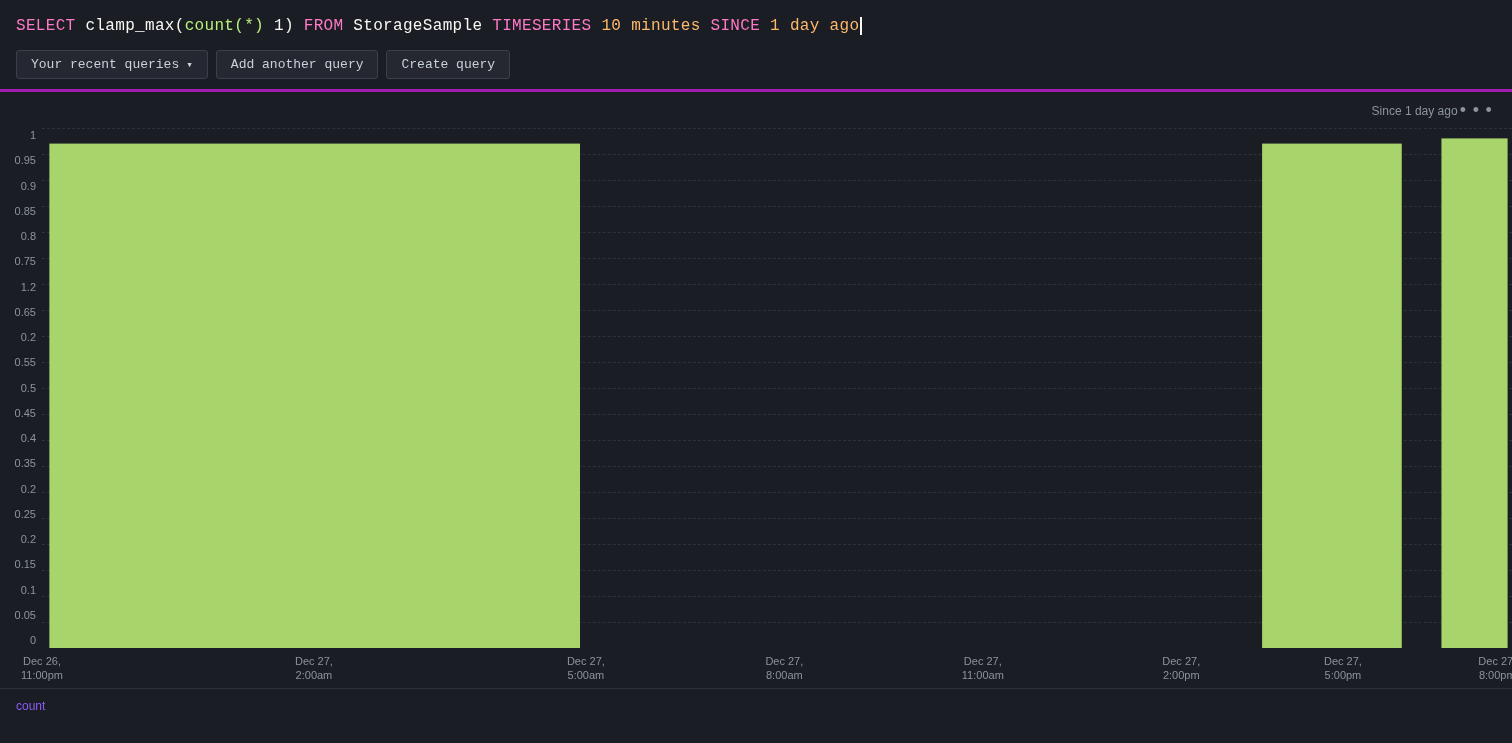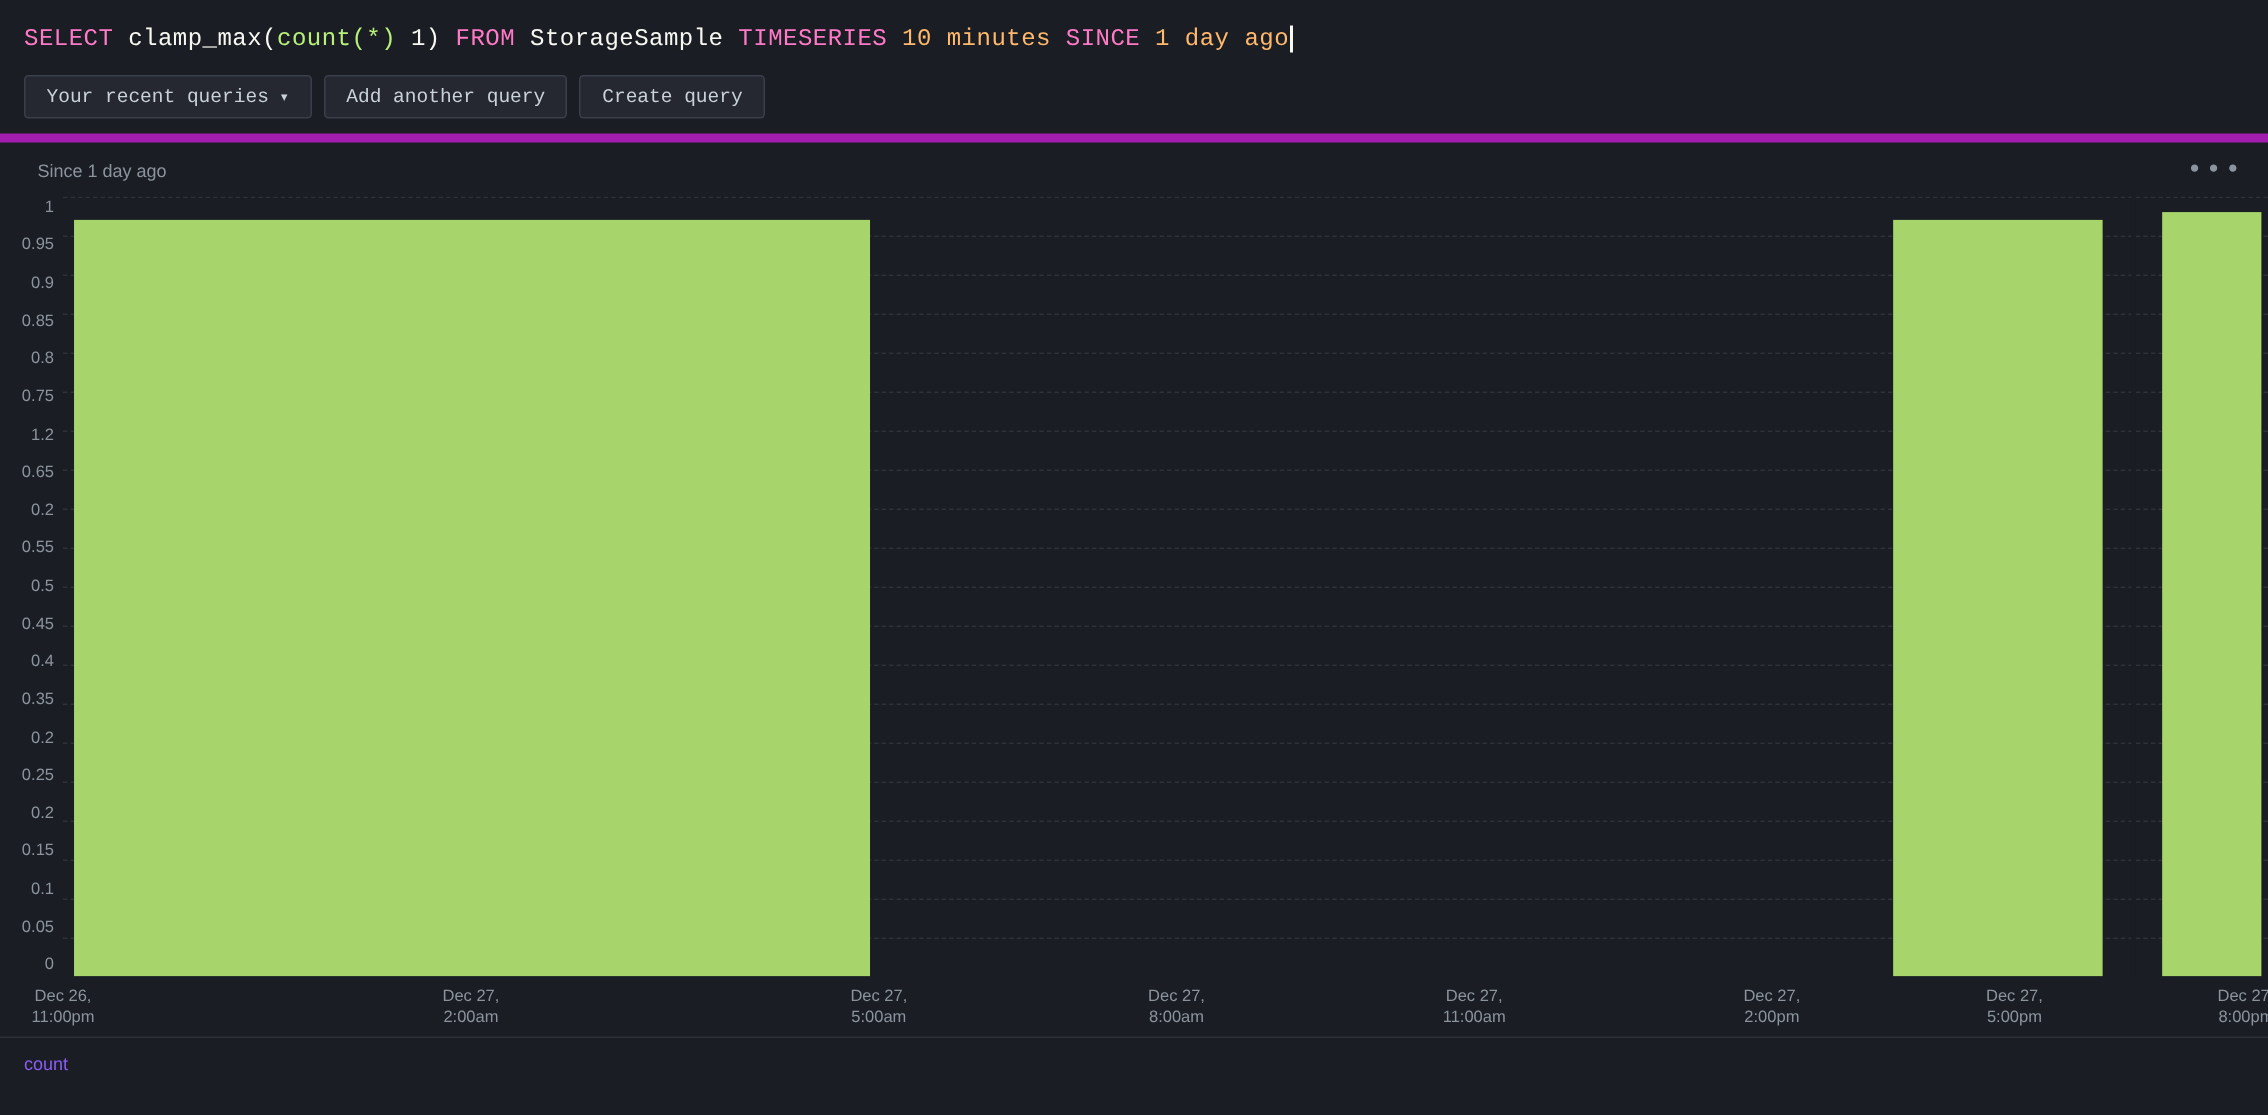--- a/index.html
+++ b/index.html
@@ -7,21 +7,21 @@
       background: #1a1d23;
       font-family: 'Courier New', monospace;
       color: #c9d1d9;
       width: 1512px;
       min-height: 743px;
       overflow: hidden;
     }
 
     .query-bar {
       padding: 14px 16px 10px 16px;
-      border-bottom: 6px solid #a21caf;
+      border-bottom: 3px solid #a21caf;
     }
 
     .query-text {
       font-size: 16px;
       line-height: 1.5;
       margin-bottom: 12px;
       letter-spacing: 0.02em;
     }
 
     .kw-select { color: #ff79c6; }
@@ -68,24 +68,23 @@
       margin-left: 2px;
     }
 
     .chart-section {
       padding: 0;
       position: relative;
     }
 
     .chart-header {
       display: flex;
-      justify-content: space-between;
+      justify-content: flex-end;
       align-items: center;
-      padding: 10px 16px 4px 0;
-      margin-left: 25px;
+      padding: 10px 16px 4px 16px;
     }
 
     .chart-since {
       font-size: 12px;
       color: #8b949e;
       font-family: sans-serif;
     }
 
     .chart-menu-btn {
       color: #8b949e;

